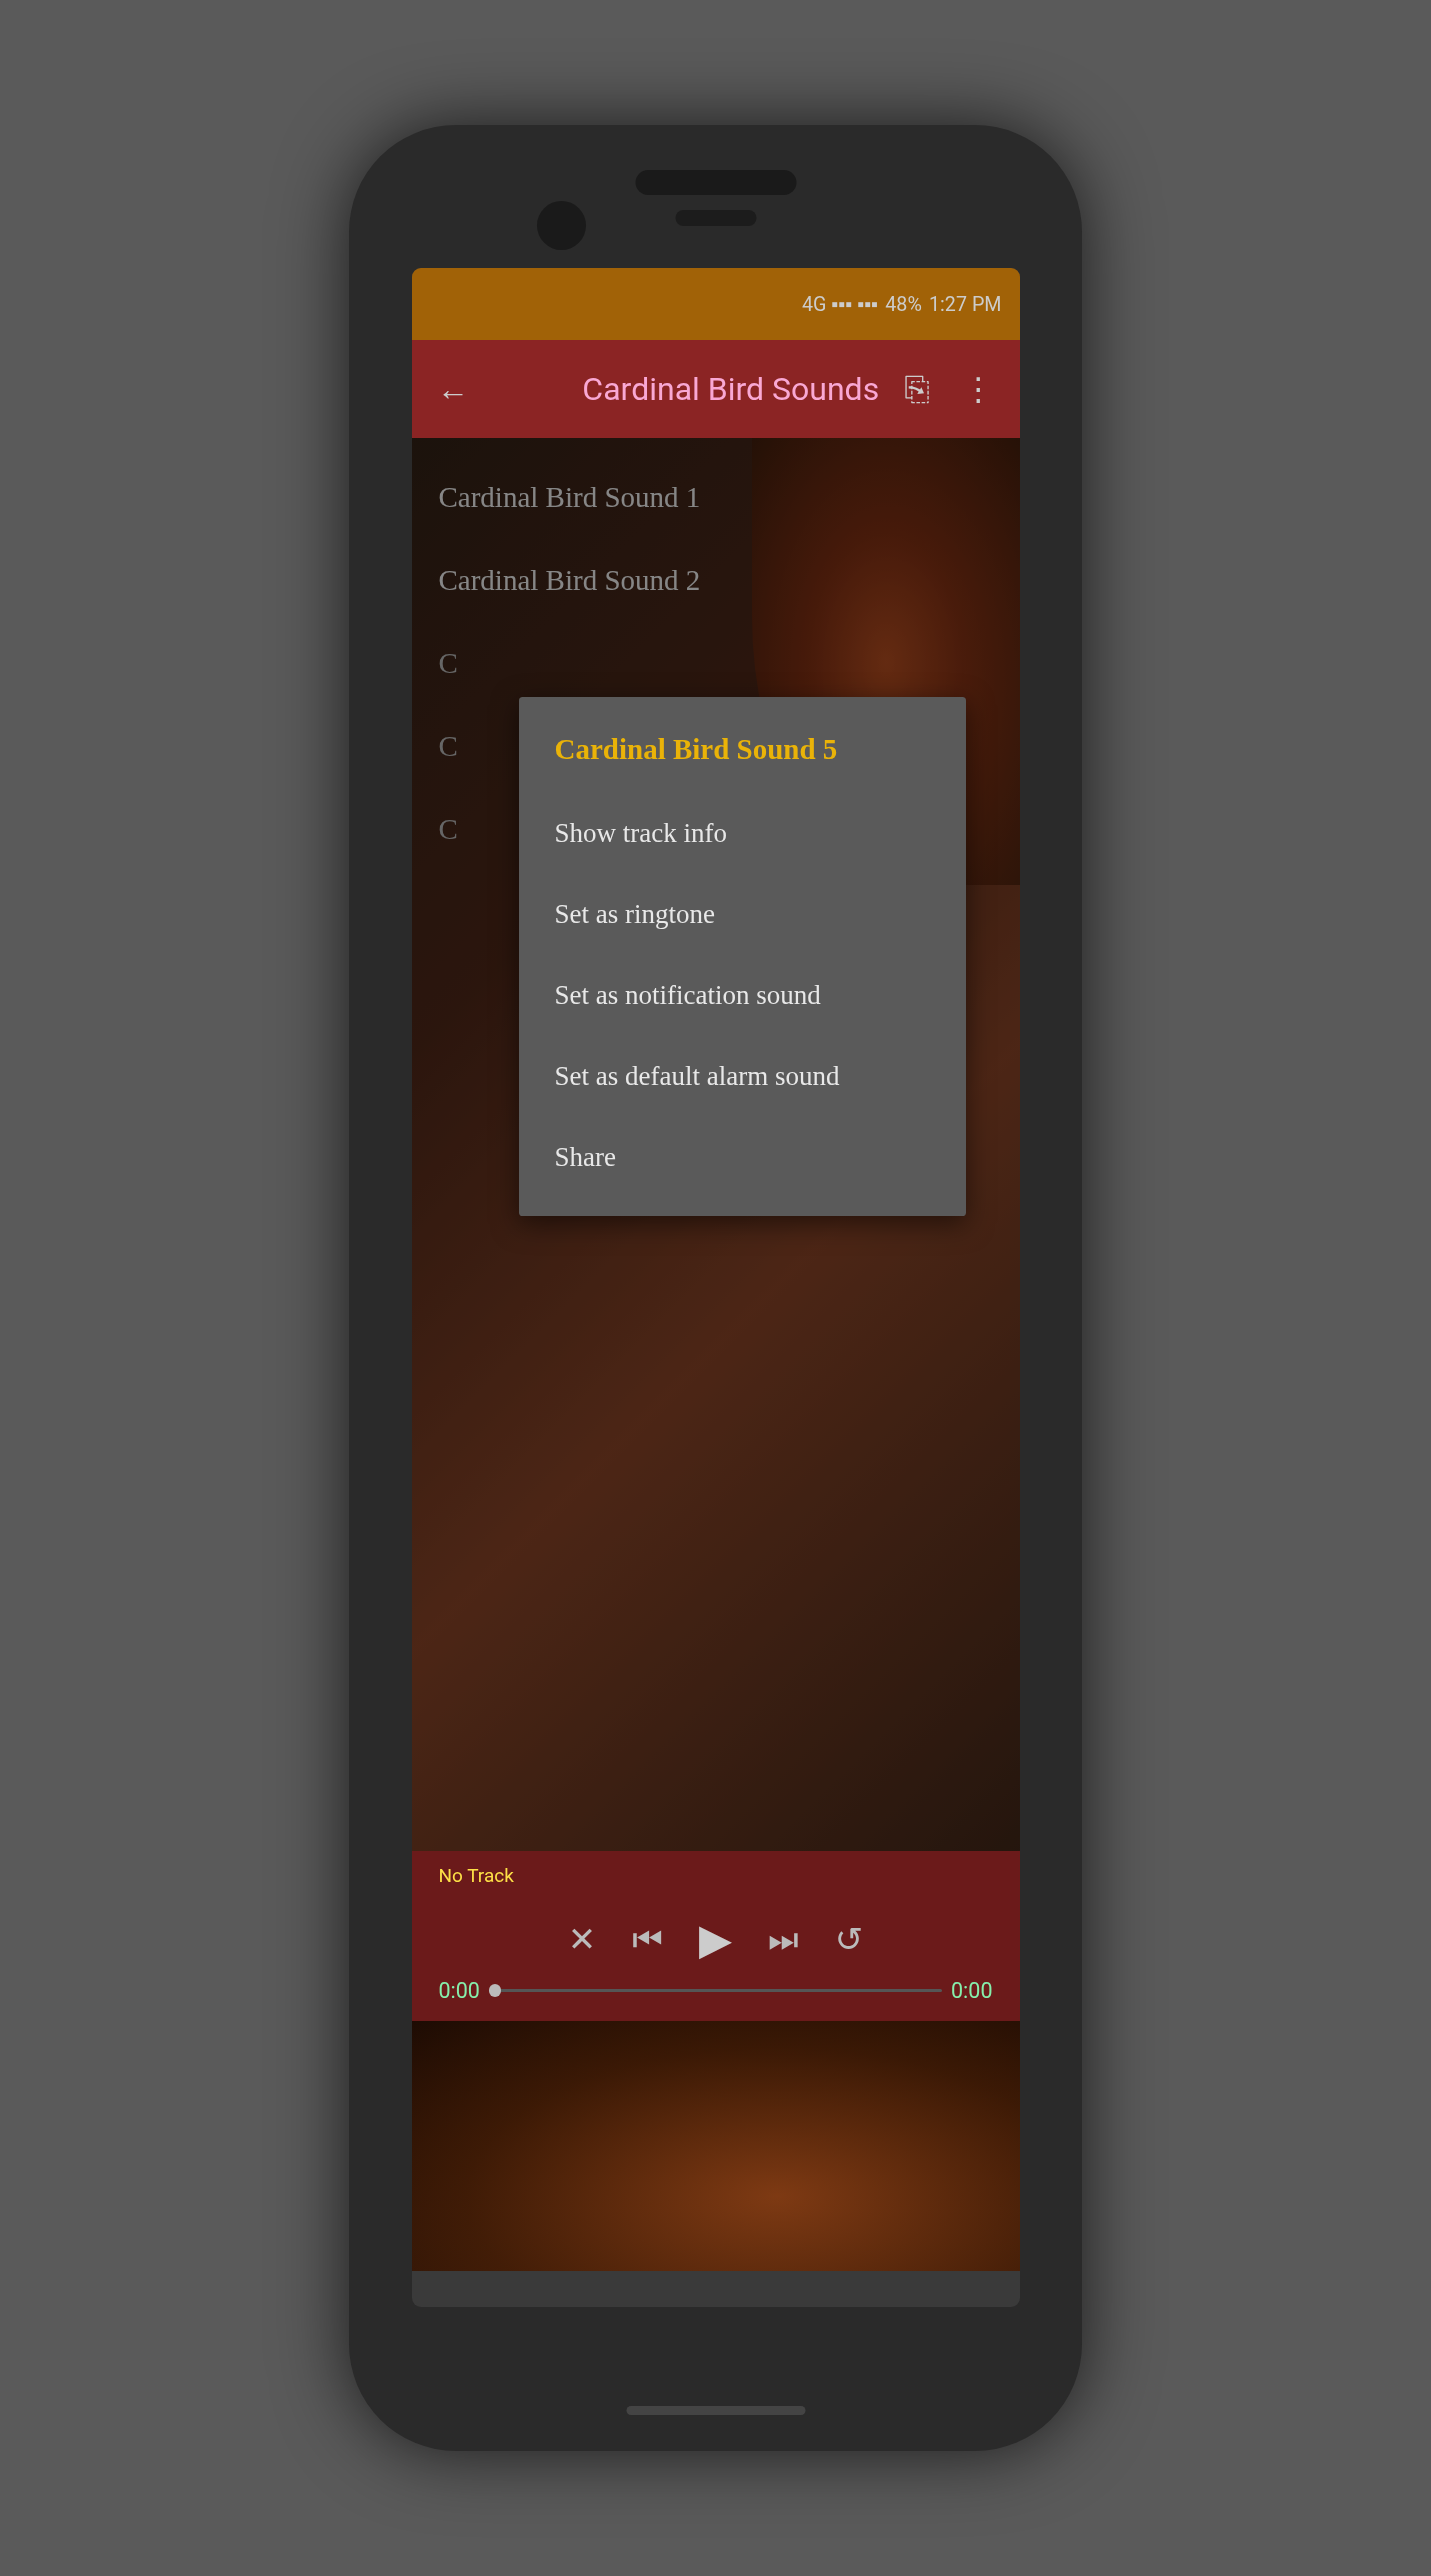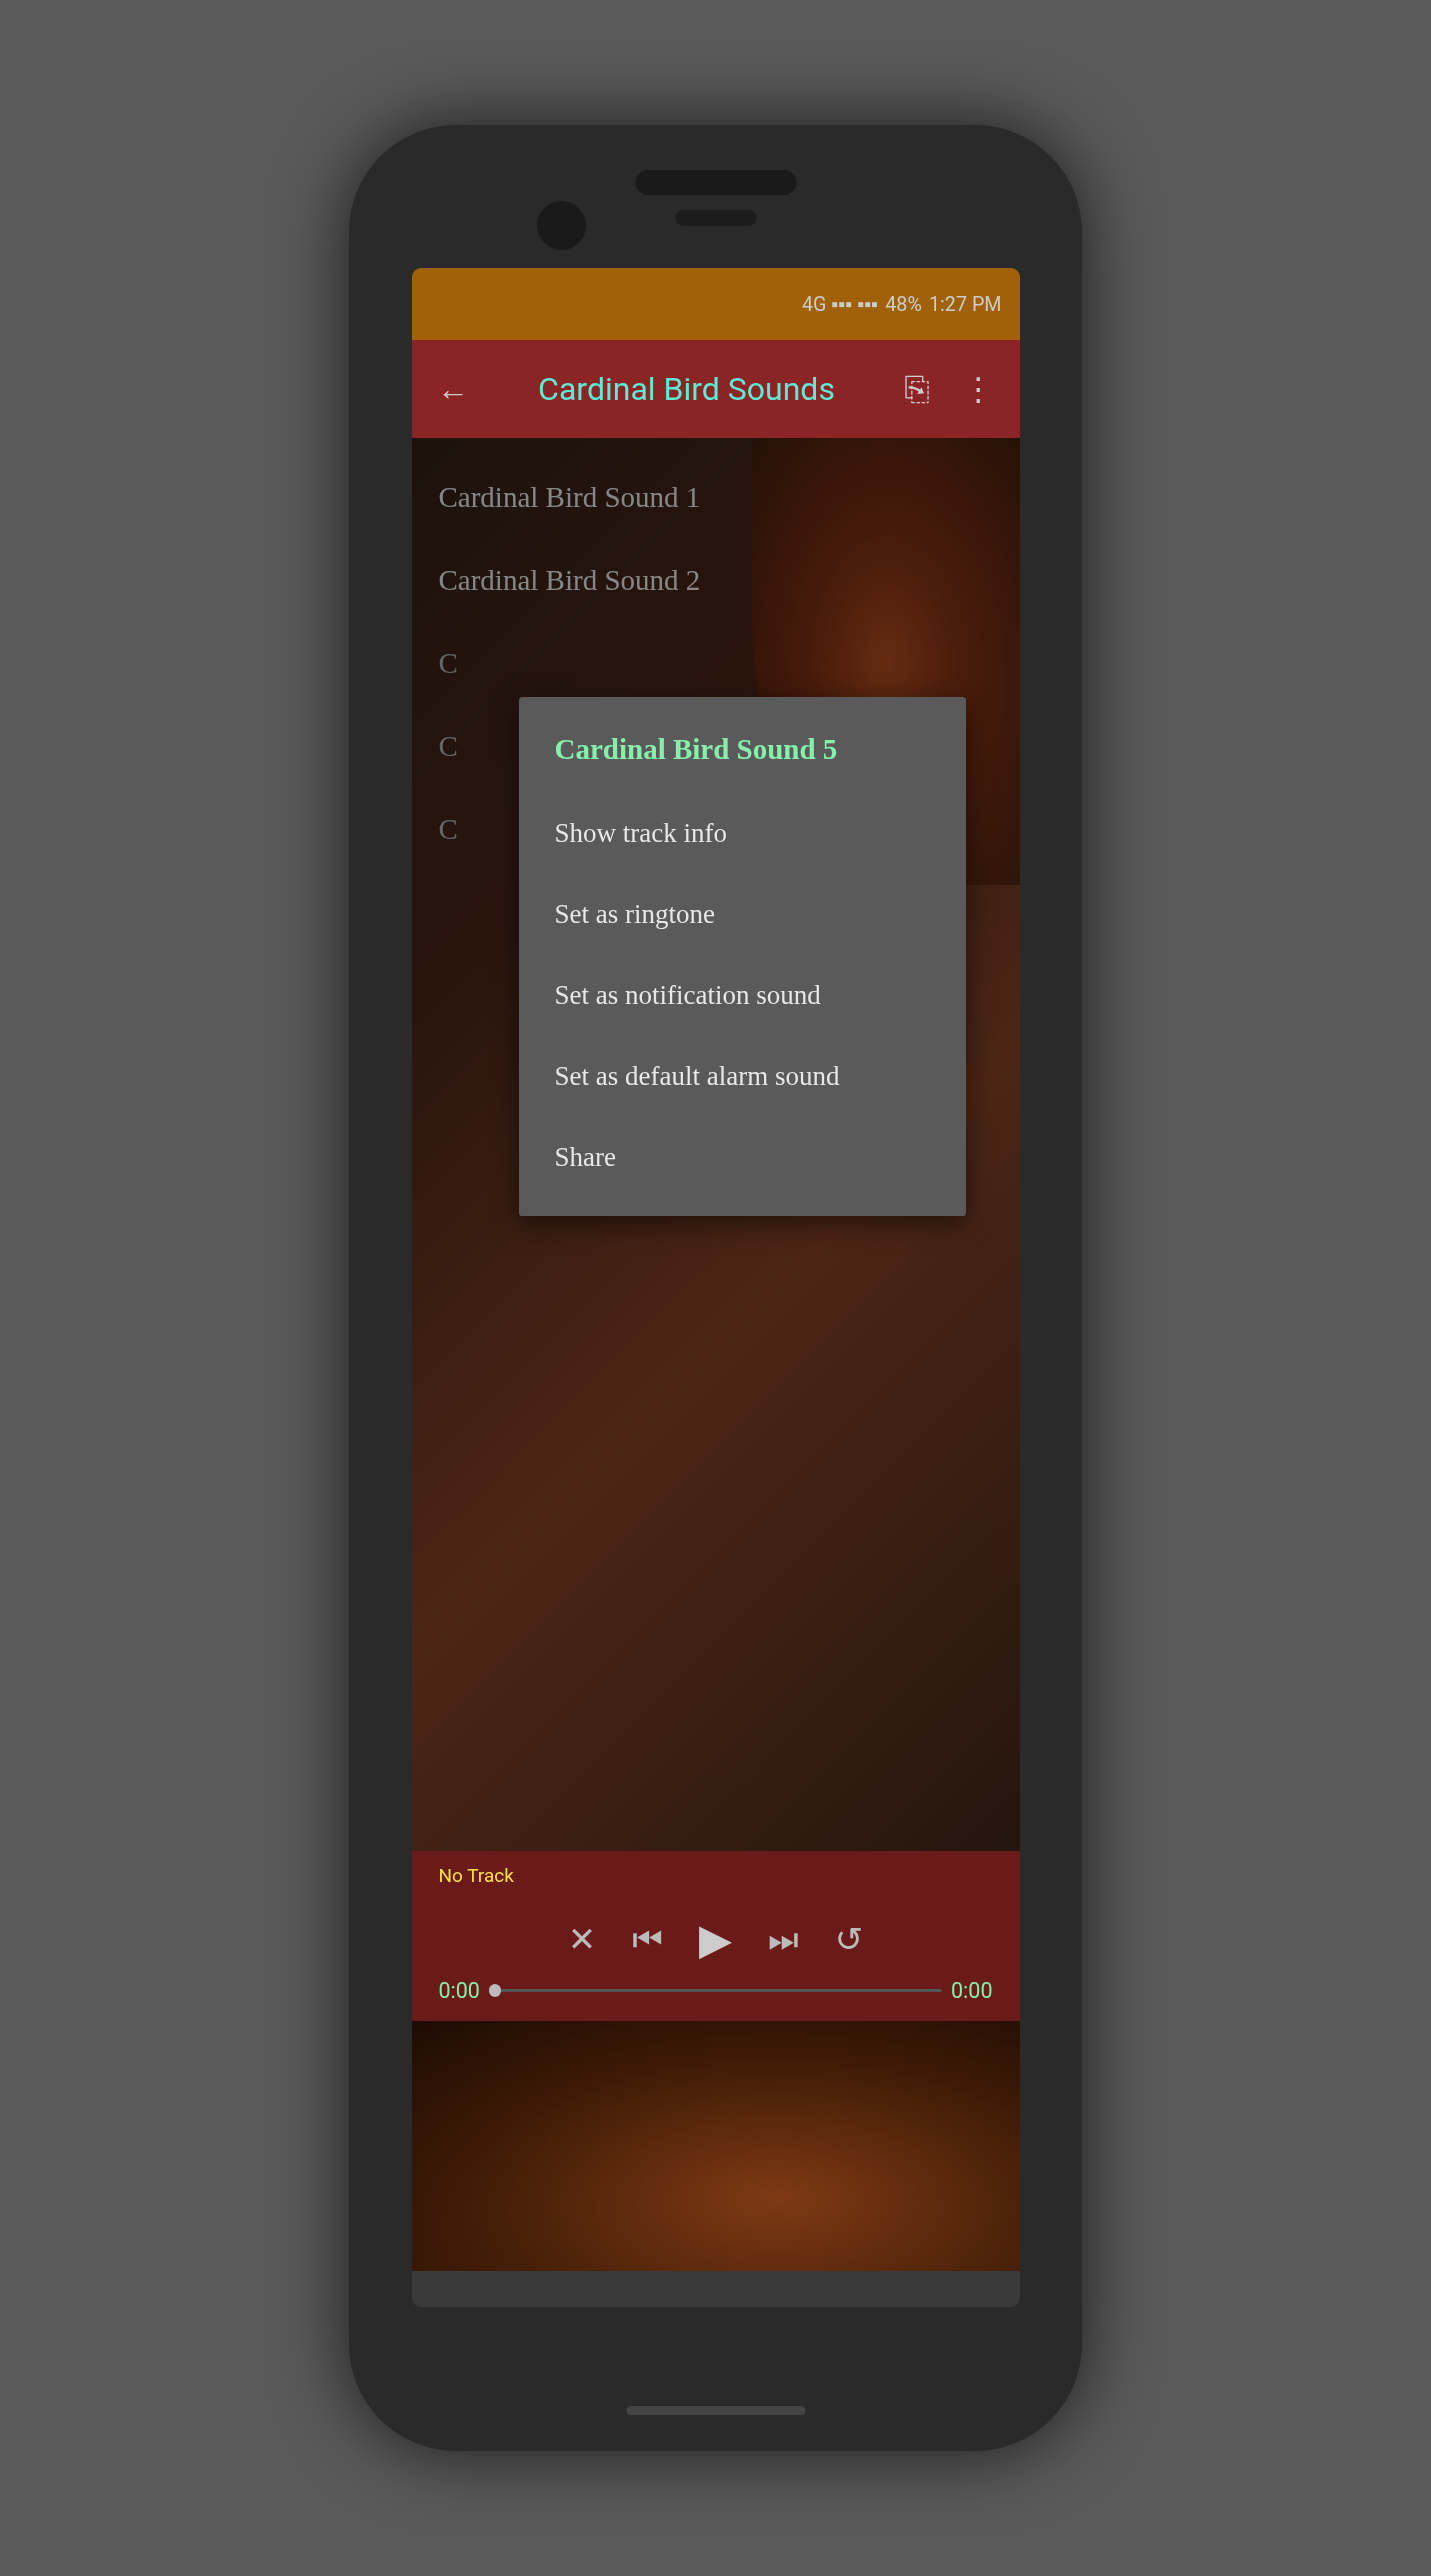--- a/index.html
+++ b/index.html
@@ -93,24 +93,24 @@
       height: 98px;
       background: #8b2424;
       display: flex;
       align-items: center;
       padding: 0 18px;
       gap: 18px;
     }
 
     .app-bar-title {
       flex: 1;
-      color: #5eead4;
+      color: #f9a8d4;
       font-size: 32px;
       font-weight: 400;
-      text-align: center;
+      text-align: right;
     }
 
     .icon-btn {
       color: #ccc;
       font-size: 32px;
       cursor: pointer;
       padding: 7.2px;
     }
 
     
@@ -258,21 +258,21 @@
       width: 447px;
       background: #5a5a5a;
       border-radius: 3.6px;
       z-index: 20;
       padding: 18px 0;
       box-shadow: 0 7.2px 27px rgba(0,0,0,0.5);
     }
 
     .context-menu-title {
       padding: 18px 36px 27px 36px;
-      color: #86efac;
+      color: #eab308;
       font-size: 29px;
       font-weight: 600;
     }
 
     .context-menu-item {
       padding: 25px 36px;
       color: #e8e8e8;
       font-size: 27px;
       font-weight: 400;
       cursor: pointer;

